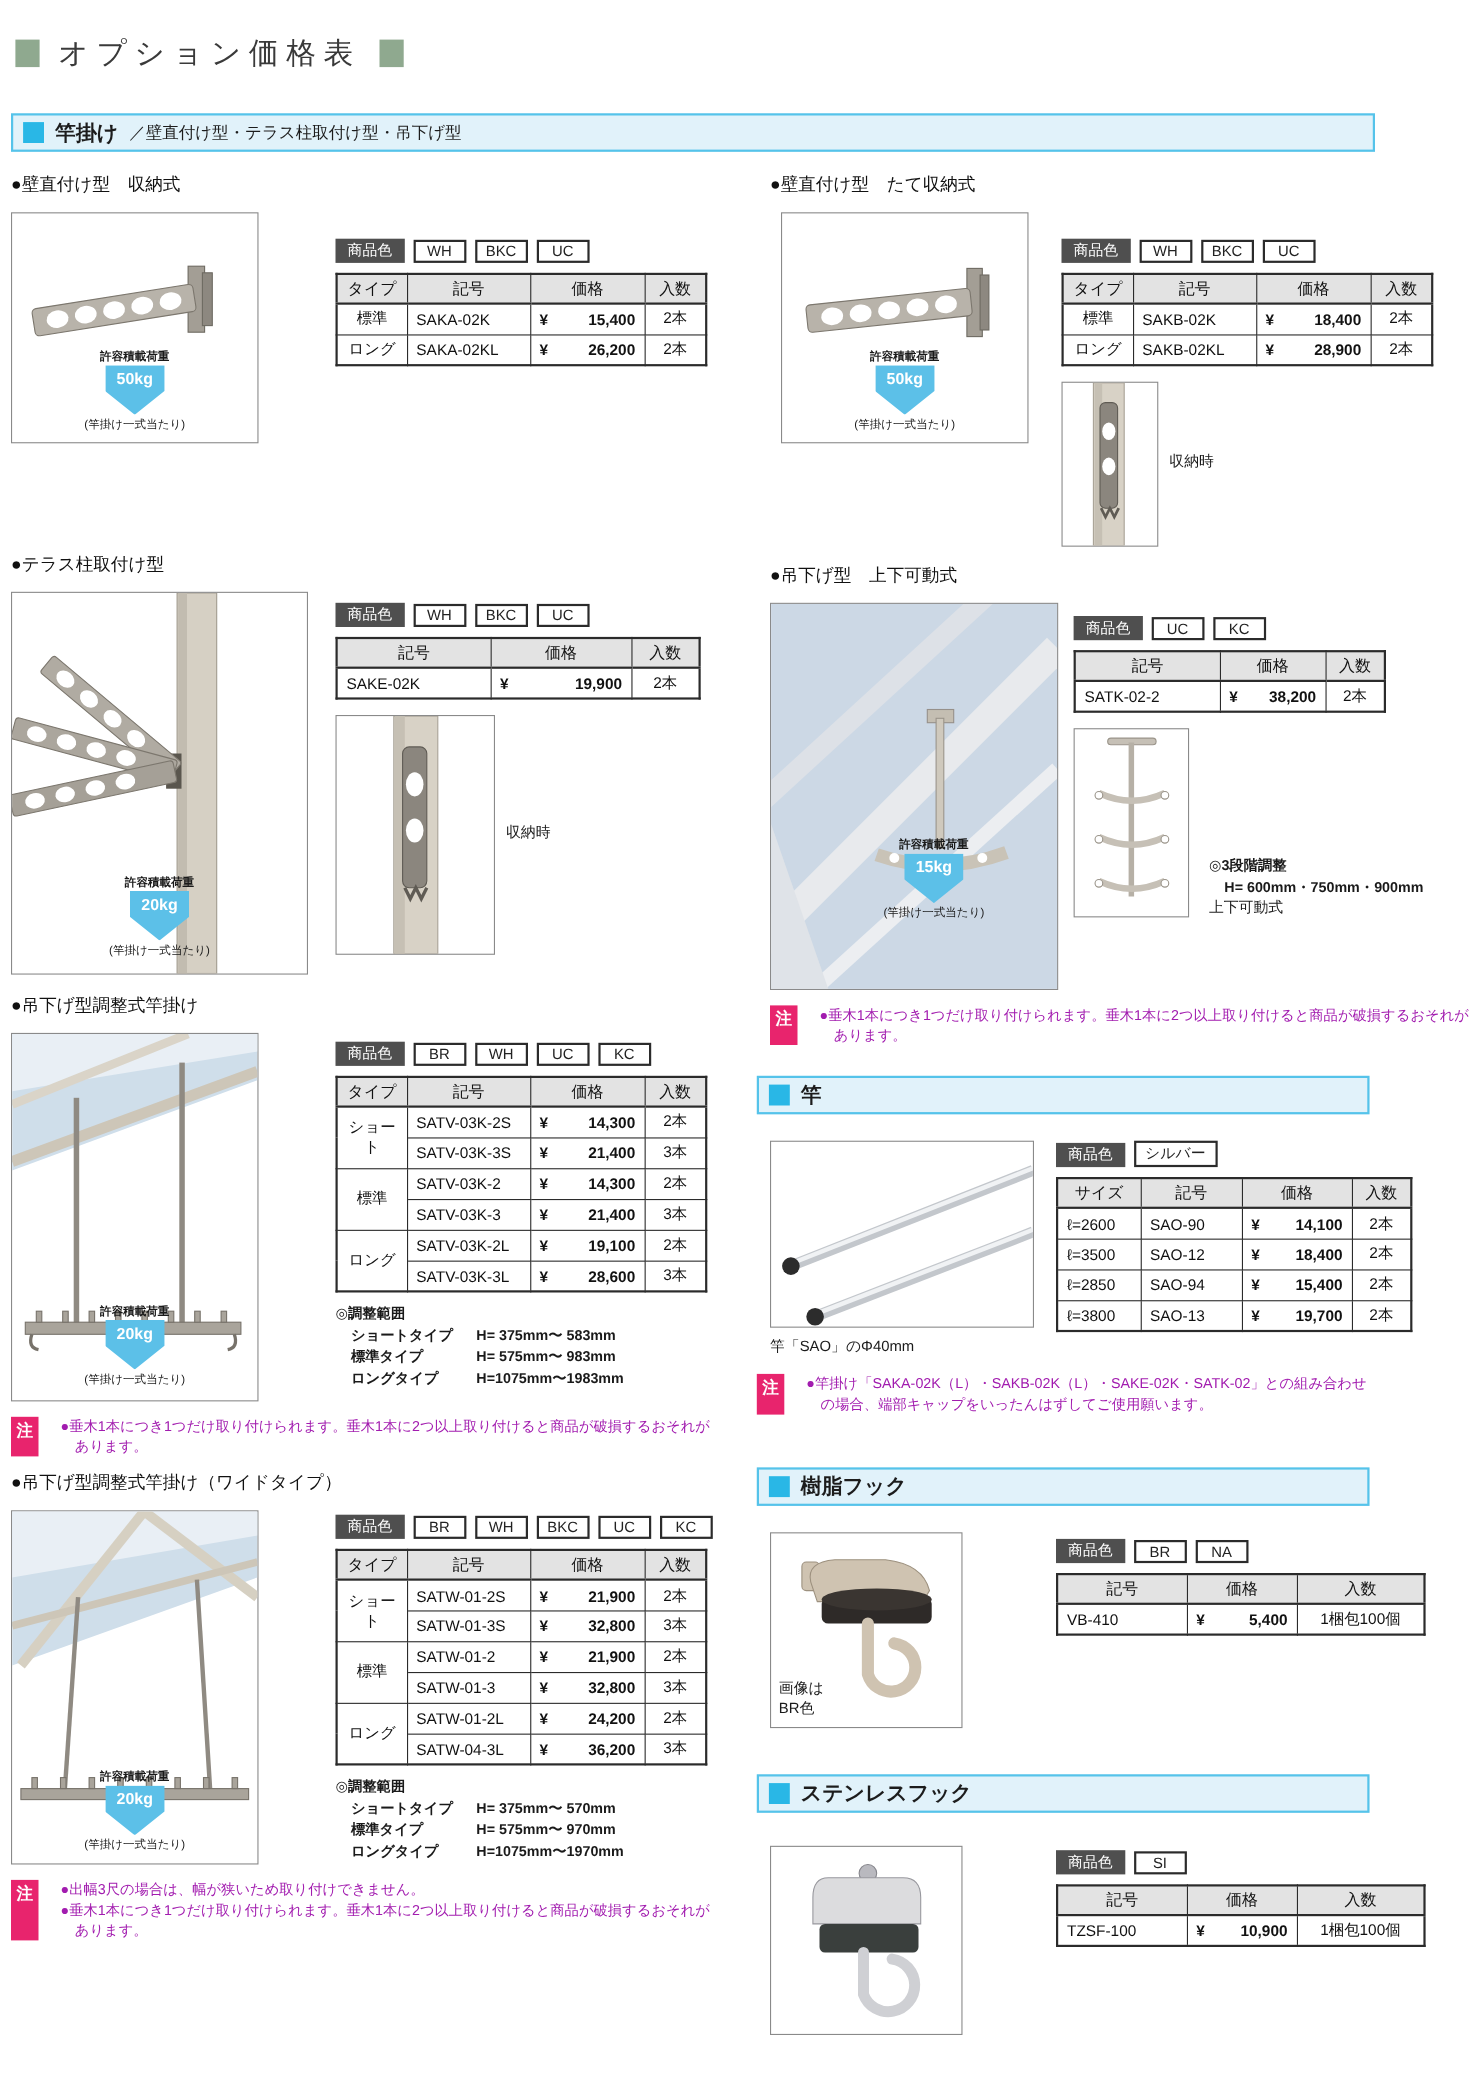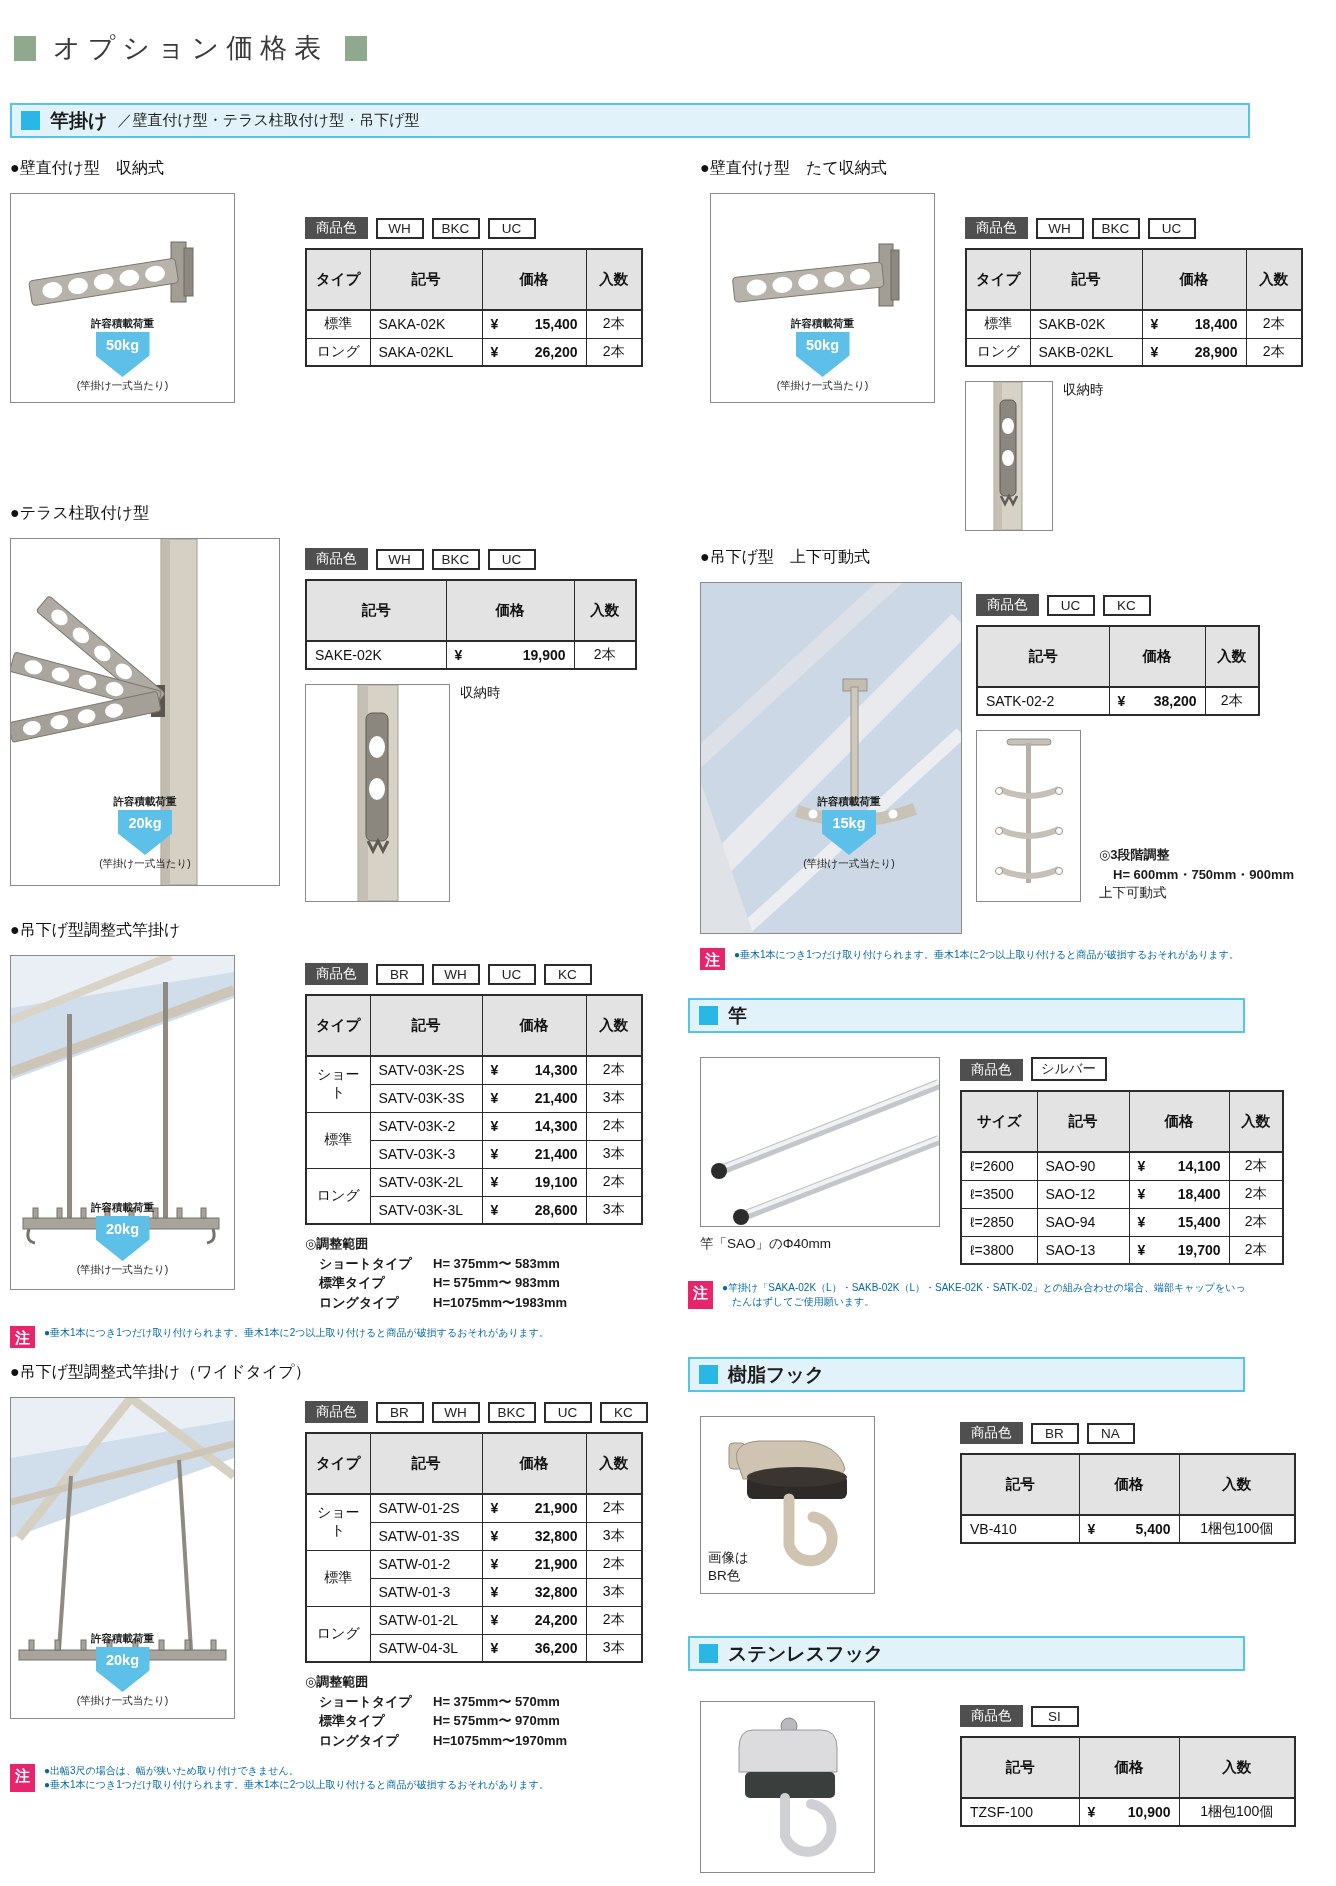--- a/index.html
+++ b/index.html
@@ -27,33 +27,33 @@
 .load-badge{position:absolute;left:50%;transform:translateX(-50%);bottom:9px;text-align:center;width:140px}
 .load-label{font-size:10.5px;font-weight:bold;color:#1a1a1a;margin-bottom:1px}
 .load-arrow{width:54px;height:45px;margin:0 auto;background:#5cc0e8;clip-path:polygon(0 0,100% 0,100% 52%,50% 100%,0 52%);color:#fff;font-weight:bold;font-size:14.5px;display:flex;justify-content:center;padding-top:5px}
 .per-set{font-size:10.5px;margin-top:2px;color:#1a1a1a}
 
 .chips{display:flex;gap:8px;align-items:flex-end;margin-bottom:9px}
 .chip-label{background:#4f4f4f;color:#fff;font-size:13.5px;padding:2px 11px}
 .chip{border:2px solid #2b2b2b;background:#fff;font-size:13.5px;padding:1px 4px;min-width:48px;text-align:center}
 
 table.pt{border-collapse:collapse;border:2px solid #2b2b2b;background:#fff}
-.pt th{background:#e3e3e3;font-weight:bold;border:1px solid #2b2b2b;border-bottom:2px solid #2b2b2b;font-size:14.5px;padding:20px 4px;height:27px;color:#111}
+.pt th{background:#e3e3e3;font-weight:normal;border:1px solid #2b2b2b;border-bottom:2px solid #2b2b2b;font-size:14.5px;padding:3px 4px;height:27px;color:#111}
 .pt td{border:1px solid #2b2b2b;font-size:14px;padding:3px 8px;height:28px;color:#111}
 .pt td.c{text-align:center}
 .pt .in{display:flex;justify-content:space-between;font-weight:bold}
 
-.smallrow{display:flex;align-items:flex-start;gap:10px;margin-top:14px}
+.smallrow{display:flex;align-items:center;gap:10px;margin-top:14px}
 .caption{font-size:13.5px;color:#1a1a1a}
 .adjust{margin-top:9px;font-size:13px;font-weight:bold;line-height:1.5;color:#1a1a1a}
 .adjust .r{display:flex}
 .adjust .lab{width:114px}
 .note{display:flex;margin-top:14px;align-items:stretch}
 .note-badge{background:#e8246d;color:#fff;font-weight:bold;font-size:15px;width:25px;text-align:center;padding-top:3px;flex-shrink:0}
-.note-text{font-size:10px;line-height:1.4;padding-left:9px;color:#0369a1}
+.note-text{font-size:13px;line-height:1.4;padding-left:20px;color:#a21caf}
 .note-text div{padding-left:1em;text-indent:-1em}
 .side-col{display:flex;flex-direction:column;justify-content:space-between;padding:2px 0 0 8px}
 </style>
 </head>
 <body>
 
 <div class="title-row">
   <span class="green-sq"></span>
   <span class="page-title">オプション価格表</span>
   <span class="green-sq"></span>

